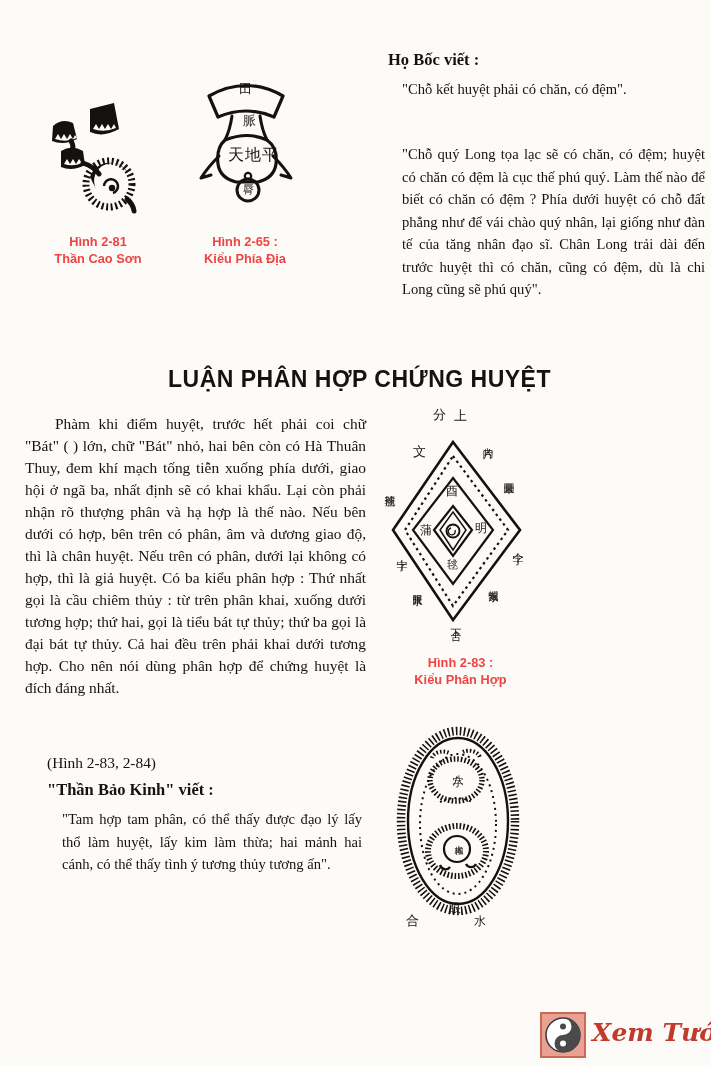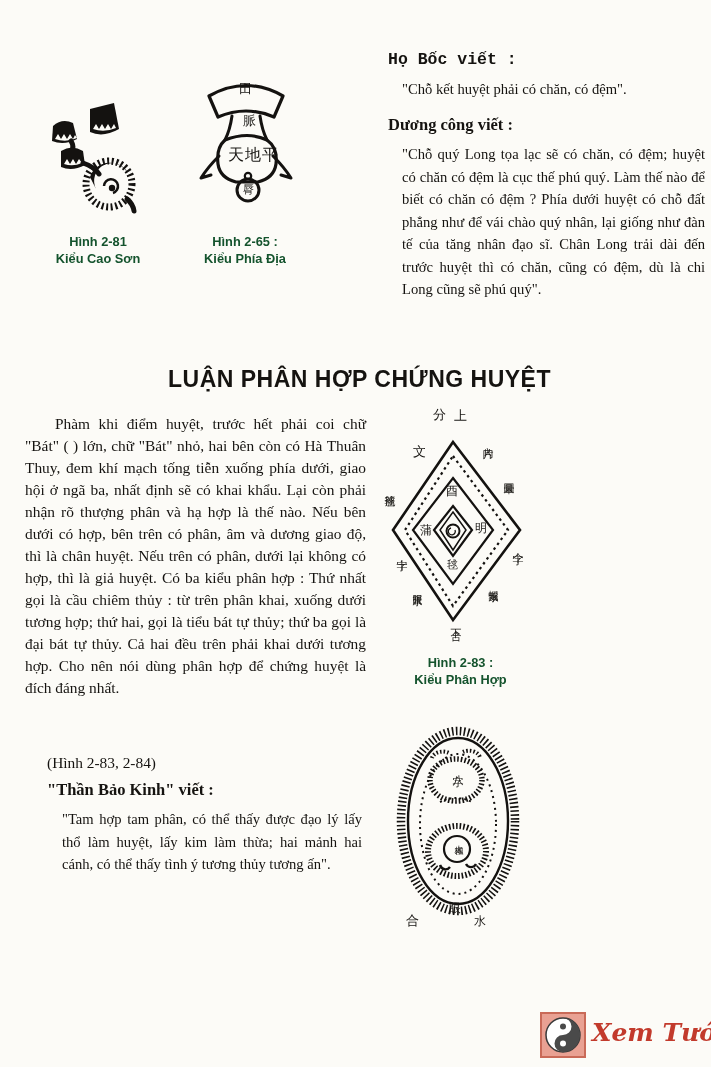--- a/index.html
+++ b/index.html
@@ -20,21 +20,21 @@
   .section-title{
     width:711px;text-align:center;
     font-family:"Liberation Sans",sans-serif;
     font-weight:bold;font-size:23px;letter-spacing:.5px;
   }
   .body-par{font-size:15.4px;line-height:22px;text-align:justify;}
   .indent{text-indent:30px;}
   .caption{
     font-family:"Liberation Sans",sans-serif;
     font-weight:bold;font-size:12.8px;line-height:17px;
-    text-align:center;color:#14532d;
+    text-align:center;color:#ef4444;
   }
   .cjk{
     position:absolute;color:#171512;
     font-size:13px;line-height:14px;
     font-family:"DejaVu Sans",sans-serif;
   }
   .v{writing-mode:vertical-rl;text-orientation:upright;letter-spacing:1px;}
   .pagenum{font-weight:bold;font-size:17px;margin-top:36px;}
   
   .wm-text{
@@ -66,21 +66,21 @@
       <circle cx="69" cy="89" r="23" fill="none" stroke="#141210" stroke-width="7" stroke-dasharray="2 2.6"></circle>
       <path d="M50,82 A21,21 0 0 1 88,78 A16,16 0 0 0 56,94 Z" fill="#141210"></path>
       <circle cx="71" cy="91" r="10" fill="#fcfbf7"></circle>
       <path d="M64,91 a7,7 0 1 1 9,7" stroke="#141210" stroke-width="2.5" fill="none"></path>
       <circle cx="72" cy="93" r="3.2" fill="#141210"></circle>
       <path d="M87,104 q6,5 7,12" stroke="#141210" stroke-width="5" fill="none" stroke-linecap="round"></path>
     </svg>
   </div>
   <div class="abs caption" style="left:48px;top:233px;width:100px;">
     <div>Hình 2-81</div>
-    <div>Kiểu Cao Sơn</div>
+    <div>Thần Cao Sơn</div>
   </div>
 
   <div class="abs" style="left:196px;top:72px;width:100px;height:135px;">
     <svg width="100" height="135" viewBox="0 0 100 135" stroke="#141210" fill="none" stroke-linejoin="round" stroke-linecap="round">
       <path d="M13,24 Q50,3 87,24 L78,45 Q50,33 22,45 Z" stroke-width="3.2"></path>
       <path d="M36,44 Q34,58 29,68" stroke-width="3"></path>
       <path d="M64,44 Q66,58 71,68" stroke-width="3"></path>
       <path d="M29,68 Q52,59 71,68 Q82,76 80,92 Q78,106 62,110 L40,110 Q24,106 22,92 Q20,76 29,68 Z" stroke-width="3.2"></path>
       <path d="M23,84 Q12,95 5,106 L15,103" stroke-width="3"></path>
       <path d="M77,84 Q88,95 95,106 L85,103" stroke-width="3"></path>
@@ -90,23 +90,22 @@
     <span class="cjk" style="left:43px;top:10px;">田</span>
     <span class="cjk" style="left:47px;top:42px;">脈</span>
     <span class="cjk" style="left:32px;top:76px;font-size:16px;letter-spacing:1px;">天地平</span>
     <span class="cjk" style="left:47px;top:111px;font-size:11px;">脣</span>
   </div>
   <div class="abs caption" style="left:195px;top:233px;width:100px;">
     <div>Hình 2-65 :</div>
     <div>Kiểu Phía Địa</div>
   </div>
 
-  <div class="abs q-head" style="left:388px;top:50px;width:310px;font-family:Liberation Mono, monospace;">Họ Bốc viết :</div>
+  <div class="abs q-head" style="left:388px;top:50px;width:310px;">Họ Bốc viết :</div>
   <div class="abs q-body" style="left:402px;top:78px;width:300px;">"Chỗ kết huyệt phải có chăn, có đệm".</div>
-  <div class="abs q-head" style="left:388px;top:115px;width:310px;">Dương công viết :</div>
   <div class="abs q-body" style="left:402px;top:143px;width:303px;">"Chỗ quý Long tọa lạc sẽ có chăn, có đệm; huyệt có chăn có đệm là cục thế phú quý. Làm thế nào để biết có chăn có đệm ? Phía dưới huyệt có chỗ đất phẳng như để vái chào quý nhân, lại giống như đàn tế của tăng nhân đạo sĩ. Chân Long trải dài đến trước huyệt thì có chăn, cũng có đệm, dù là chi Long cũng sẽ phú quý".</div>
 
   <div class="abs section-title" style="left:4px;top:366px;">LUẬN PHÂN HỢP CHỨNG HUYỆT</div>
 
   <div class="abs body-par indent" style="left:25px;top:413px;width:341px;">Phàm khi điểm huyệt, trước hết phải coi chữ "Bát" (      ) lớn, chữ "Bát" nhỏ, hai bên còn có Hà Thuân Thuy, đem khí mạch tống tiễn xuống phía dưới, giao hội ở ngã ba, nhất định sẽ có khai khẩu. Lại còn phải nhận rõ thượng phân và hạ hợp là thế nào. Nếu bên dưới có hợp, bên trên có phân, âm và dương giao độ, thì là chân huyệt. Nếu trên có phân, dưới lại không có hợp, thì là giả huyệt. Có ba kiểu phân hợp : Thứ nhất gọi là cầu chiêm thủy : từ trên phân khai, xuống dưới tương hợp; thứ hai, gọi là tiểu bát tự thủy; thứ ba gọi là đại bát tự thủy. Cả hai đều trên phải khai dưới tương hợp. Cho nên nói dùng phân hợp để chứng huyệt là đích đáng nhất.</div>
   <div class="abs body-par" style="left:47px;top:752px;width:300px;">(Hình 2-83, 2-84)</div>
   <div class="abs q-head" style="left:47px;top:780px;width:300px;">"Thần Bảo Kinh" viết :</div>
   <div class="abs q-body" style="left:62px;top:808px;width:300px;">"Tam hợp tam phân, có thể thấy được đạo lý lấy thổ làm huyệt, lấy kim làm thừa; hai mảnh hai cánh, có thể thấy tình ý tương thủy tương ấn".</div>
 
   <div class="abs" style="left:380px;top:400px;width:170px;height:252px;">

